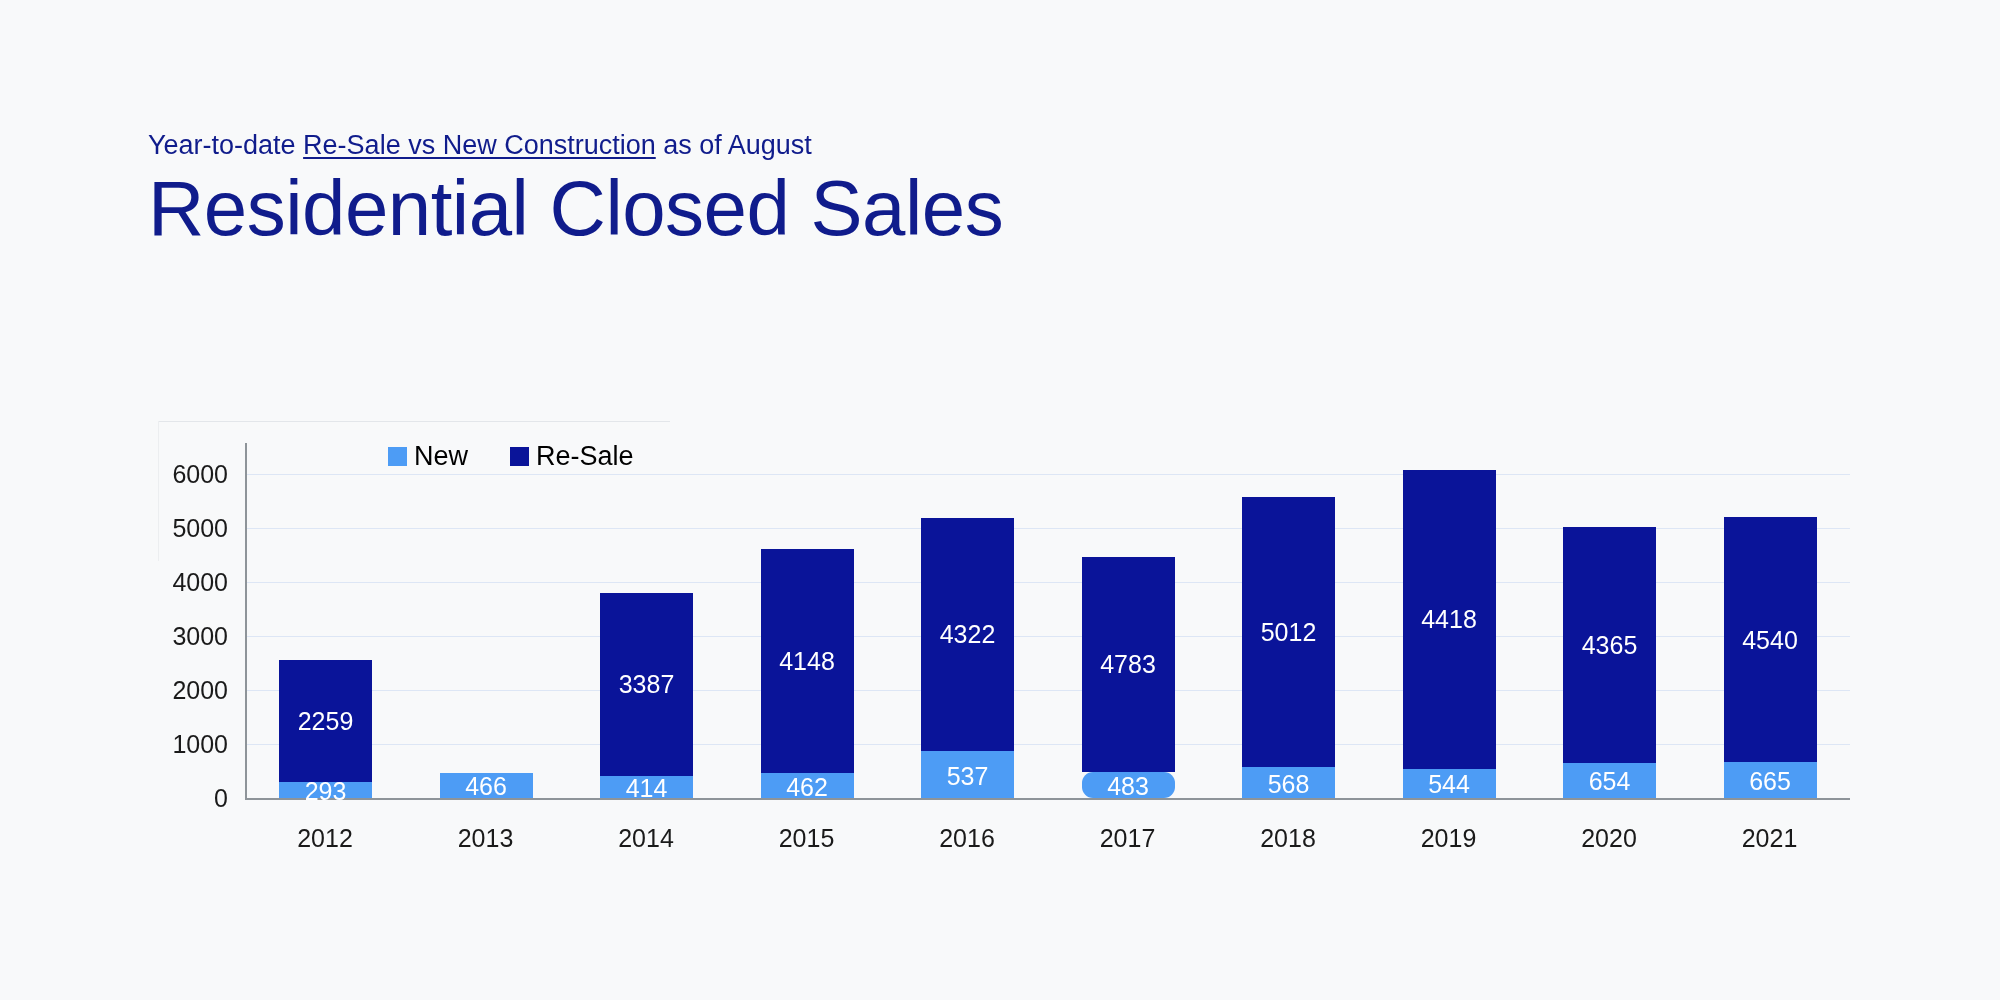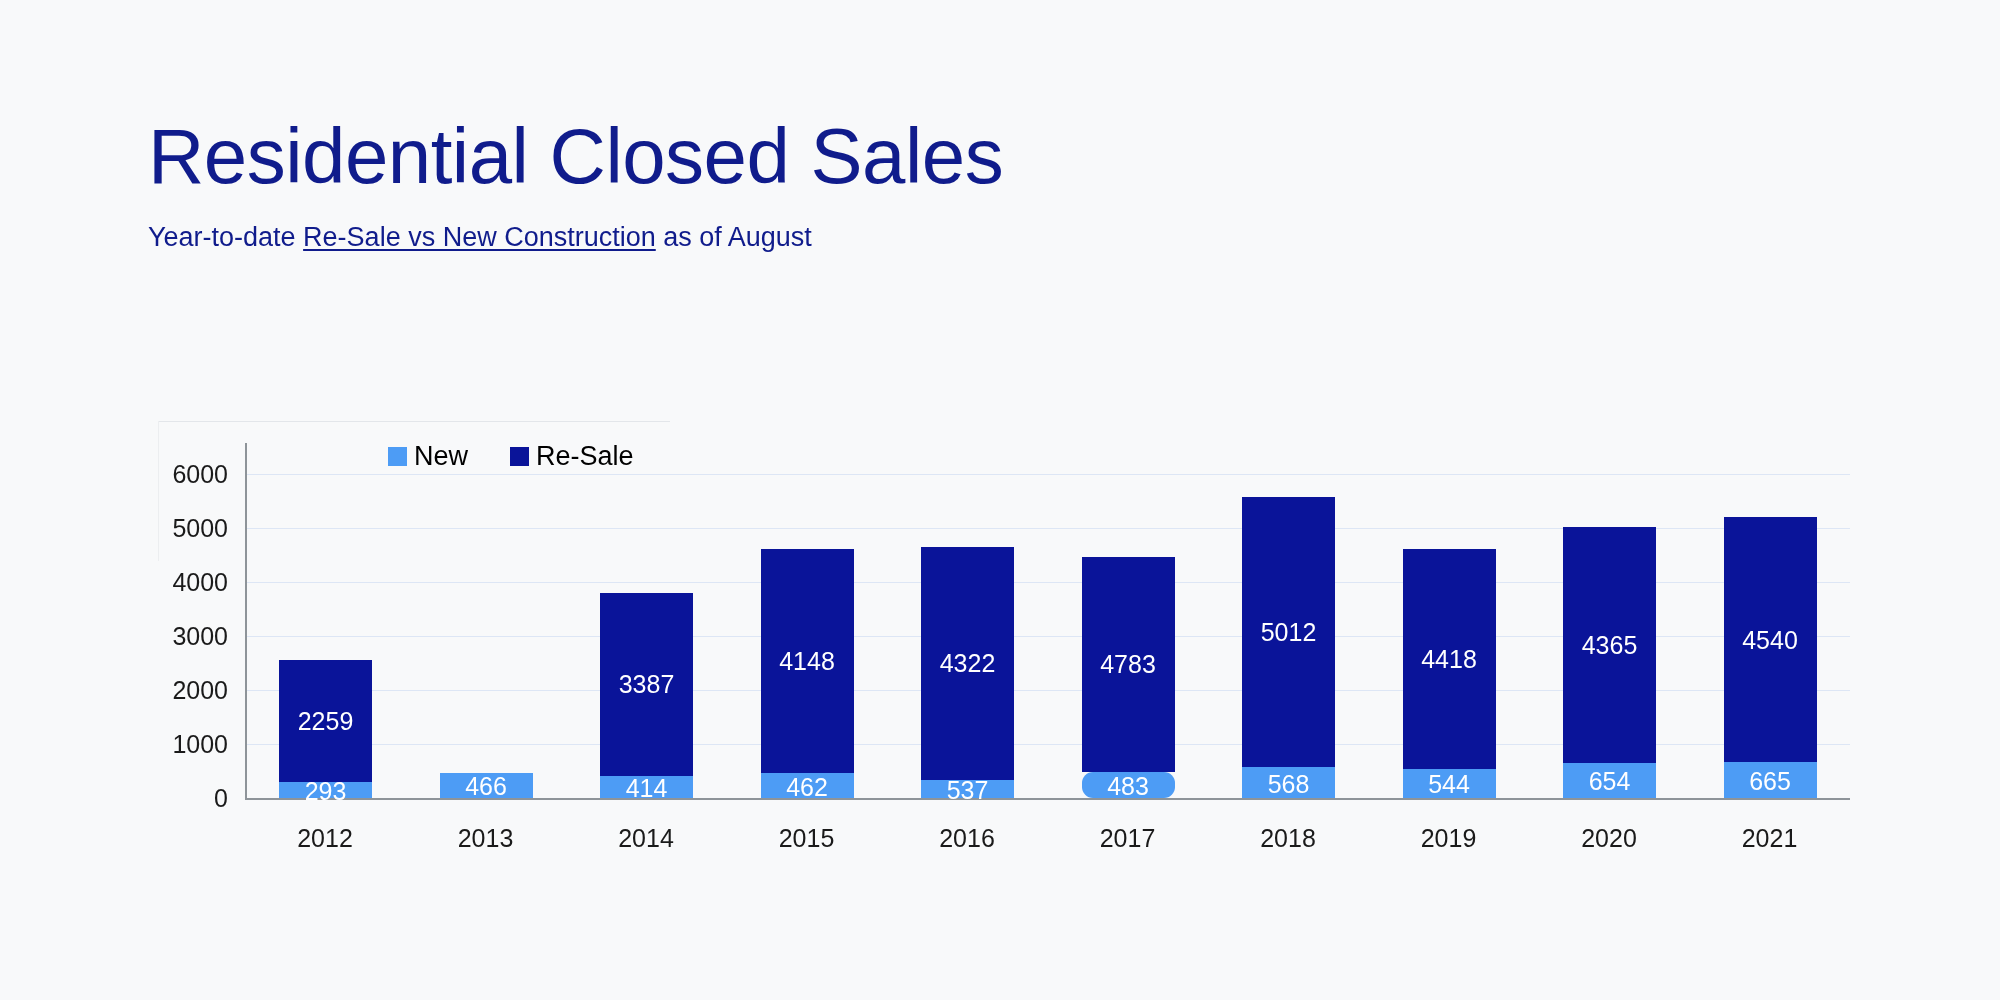--- a/index.html
+++ b/index.html
@@ -176,24 +176,24 @@
   }
   .seg-new .seg-value {
     top: 50%;
     transform: translateY(-46%);
   }
 </style>
 </head>
 <body>
 
 <div id="header-block">
-  <div id="chart-title">Residential Closed Sales</div>
   <div id="chart-subtitle">
     <span>Year-to-date </span><span class="underlined">Re-Sale vs New Construction</span><span> as of August</span>
   </div>
+  <div id="chart-title">Residential Closed Sales</div>
 </div>
 
 <div id="chart-area">
 
   <div id="plot-frame-top"></div>
   <div id="plot-frame-left"></div>
 
   <div id="gridlines">
       <div class="gridline" style="top: 744px;"></div>
       <div class="gridline" style="top: 690px;"></div>
@@ -275,21 +275,21 @@
           <div class="seg seg-new" style="height: 24.948px; background: rgb(77, 156, 245);">
             <span class="seg-value">462</span>
           </div>
         </div>
       </div>
       <div class="bar-group" style="left: 887px;">
         <div class="bar-stack">
           <div class="seg seg-resale" style="height: 233.388px; background: rgb(10, 20, 153);">
             <span class="seg-value">4322</span>
           </div>
-          <div class="seg seg-new" style="height: 18px; background: rgb(77, 156, 245);">
+          <div class="seg seg-new" style="height: 47px; background: rgb(77, 156, 245);">
             <span class="seg-value">537</span>
           </div>
         </div>
       </div>
       <div class="bar-group" style="left: 1047.5px;">
         <div class="bar-stack">
           <div class="seg seg-resale" style="height: 215px; background: rgb(10, 20, 153);">
             <span class="seg-value">4783</span>
           </div>
           <div class="seg seg-new" style="height: 26.082px; background: rgb(77, 156, 245); border-radius: 11px;">
@@ -302,21 +302,21 @@
           <div class="seg seg-resale" style="height: 270.648px; background: rgb(10, 20, 153);">
             <span class="seg-value">5012</span>
           </div>
           <div class="seg seg-new" style="height: 30.672px; background: rgb(77, 156, 245);">
             <span class="seg-value">568</span>
           </div>
         </div>
       </div>
       <div class="bar-group" style="left: 1368.5px;">
         <div class="bar-stack">
-          <div class="seg seg-resale" style="height: 220px; background: rgb(10, 20, 153);">
+          <div class="seg seg-resale" style="height: 299px; background: rgb(10, 20, 153);">
             <span class="seg-value">4418</span>
           </div>
           <div class="seg seg-new" style="height: 29.376px; background: rgb(77, 156, 245);">
             <span class="seg-value">544</span>
           </div>
         </div>
       </div>
       <div class="bar-group" style="left: 1529px;">
         <div class="bar-stack">
           <div class="seg seg-resale" style="height: 235.71px; background: rgb(10, 20, 153);">

